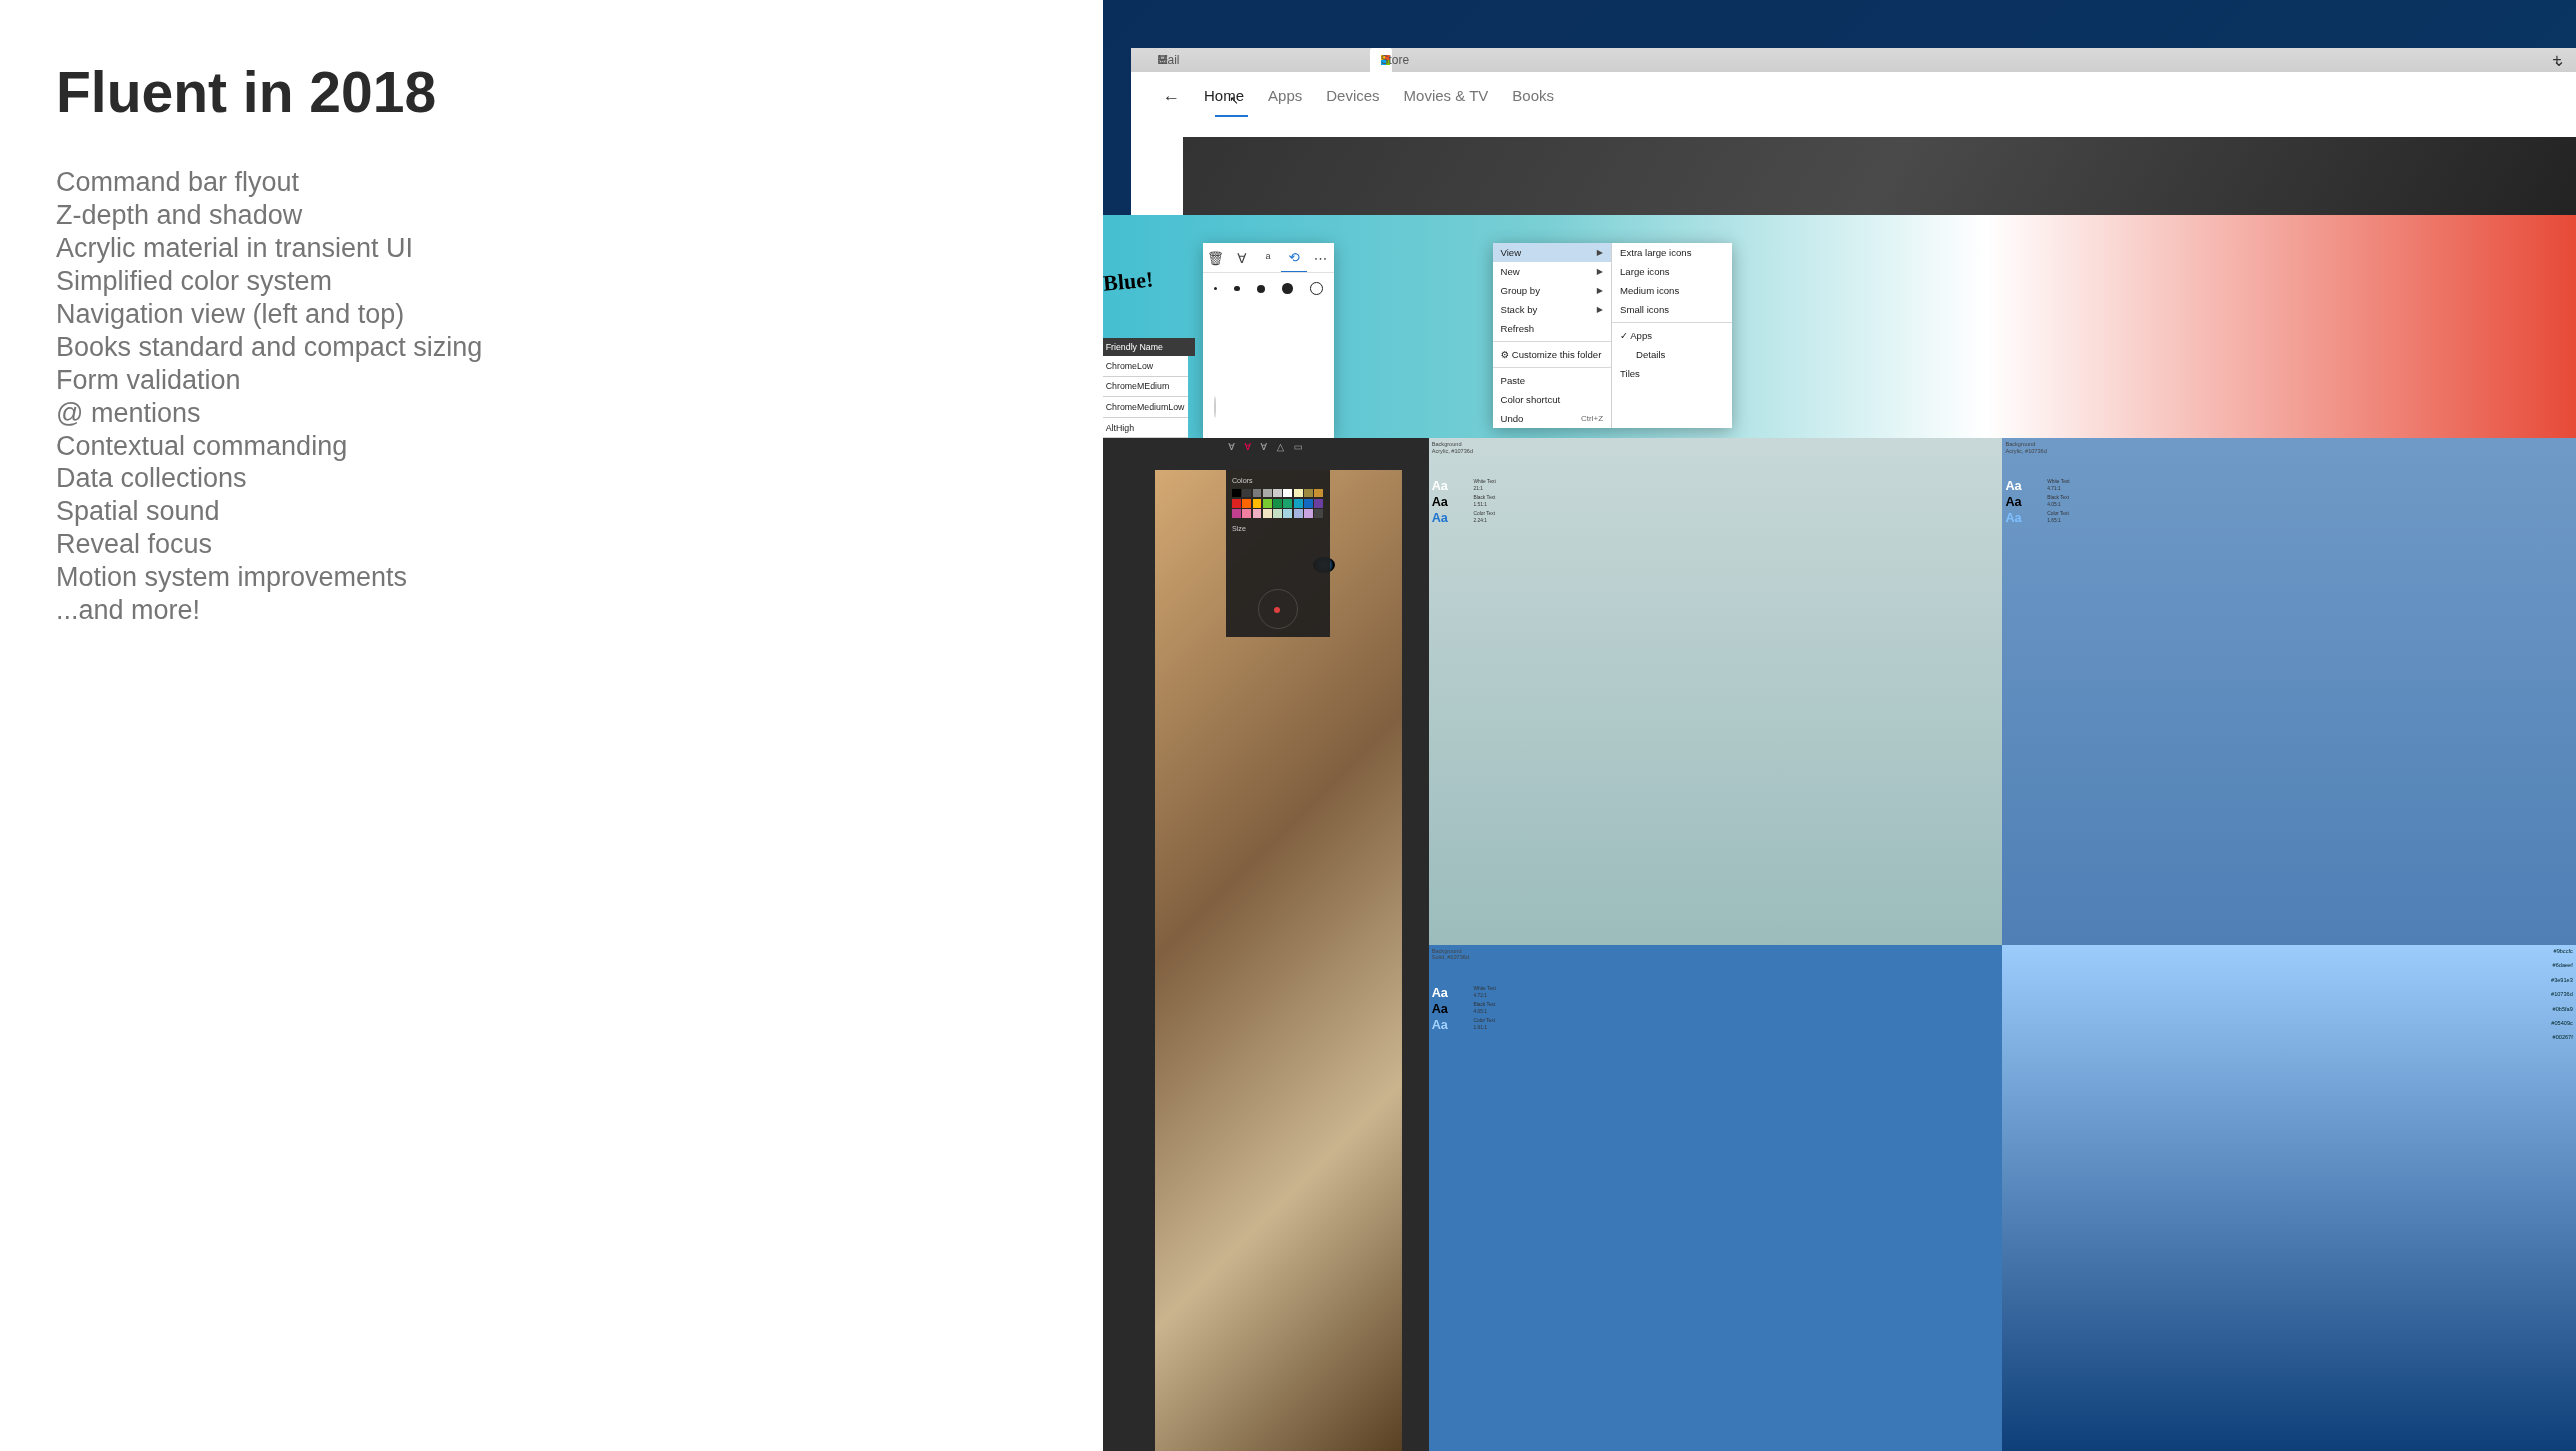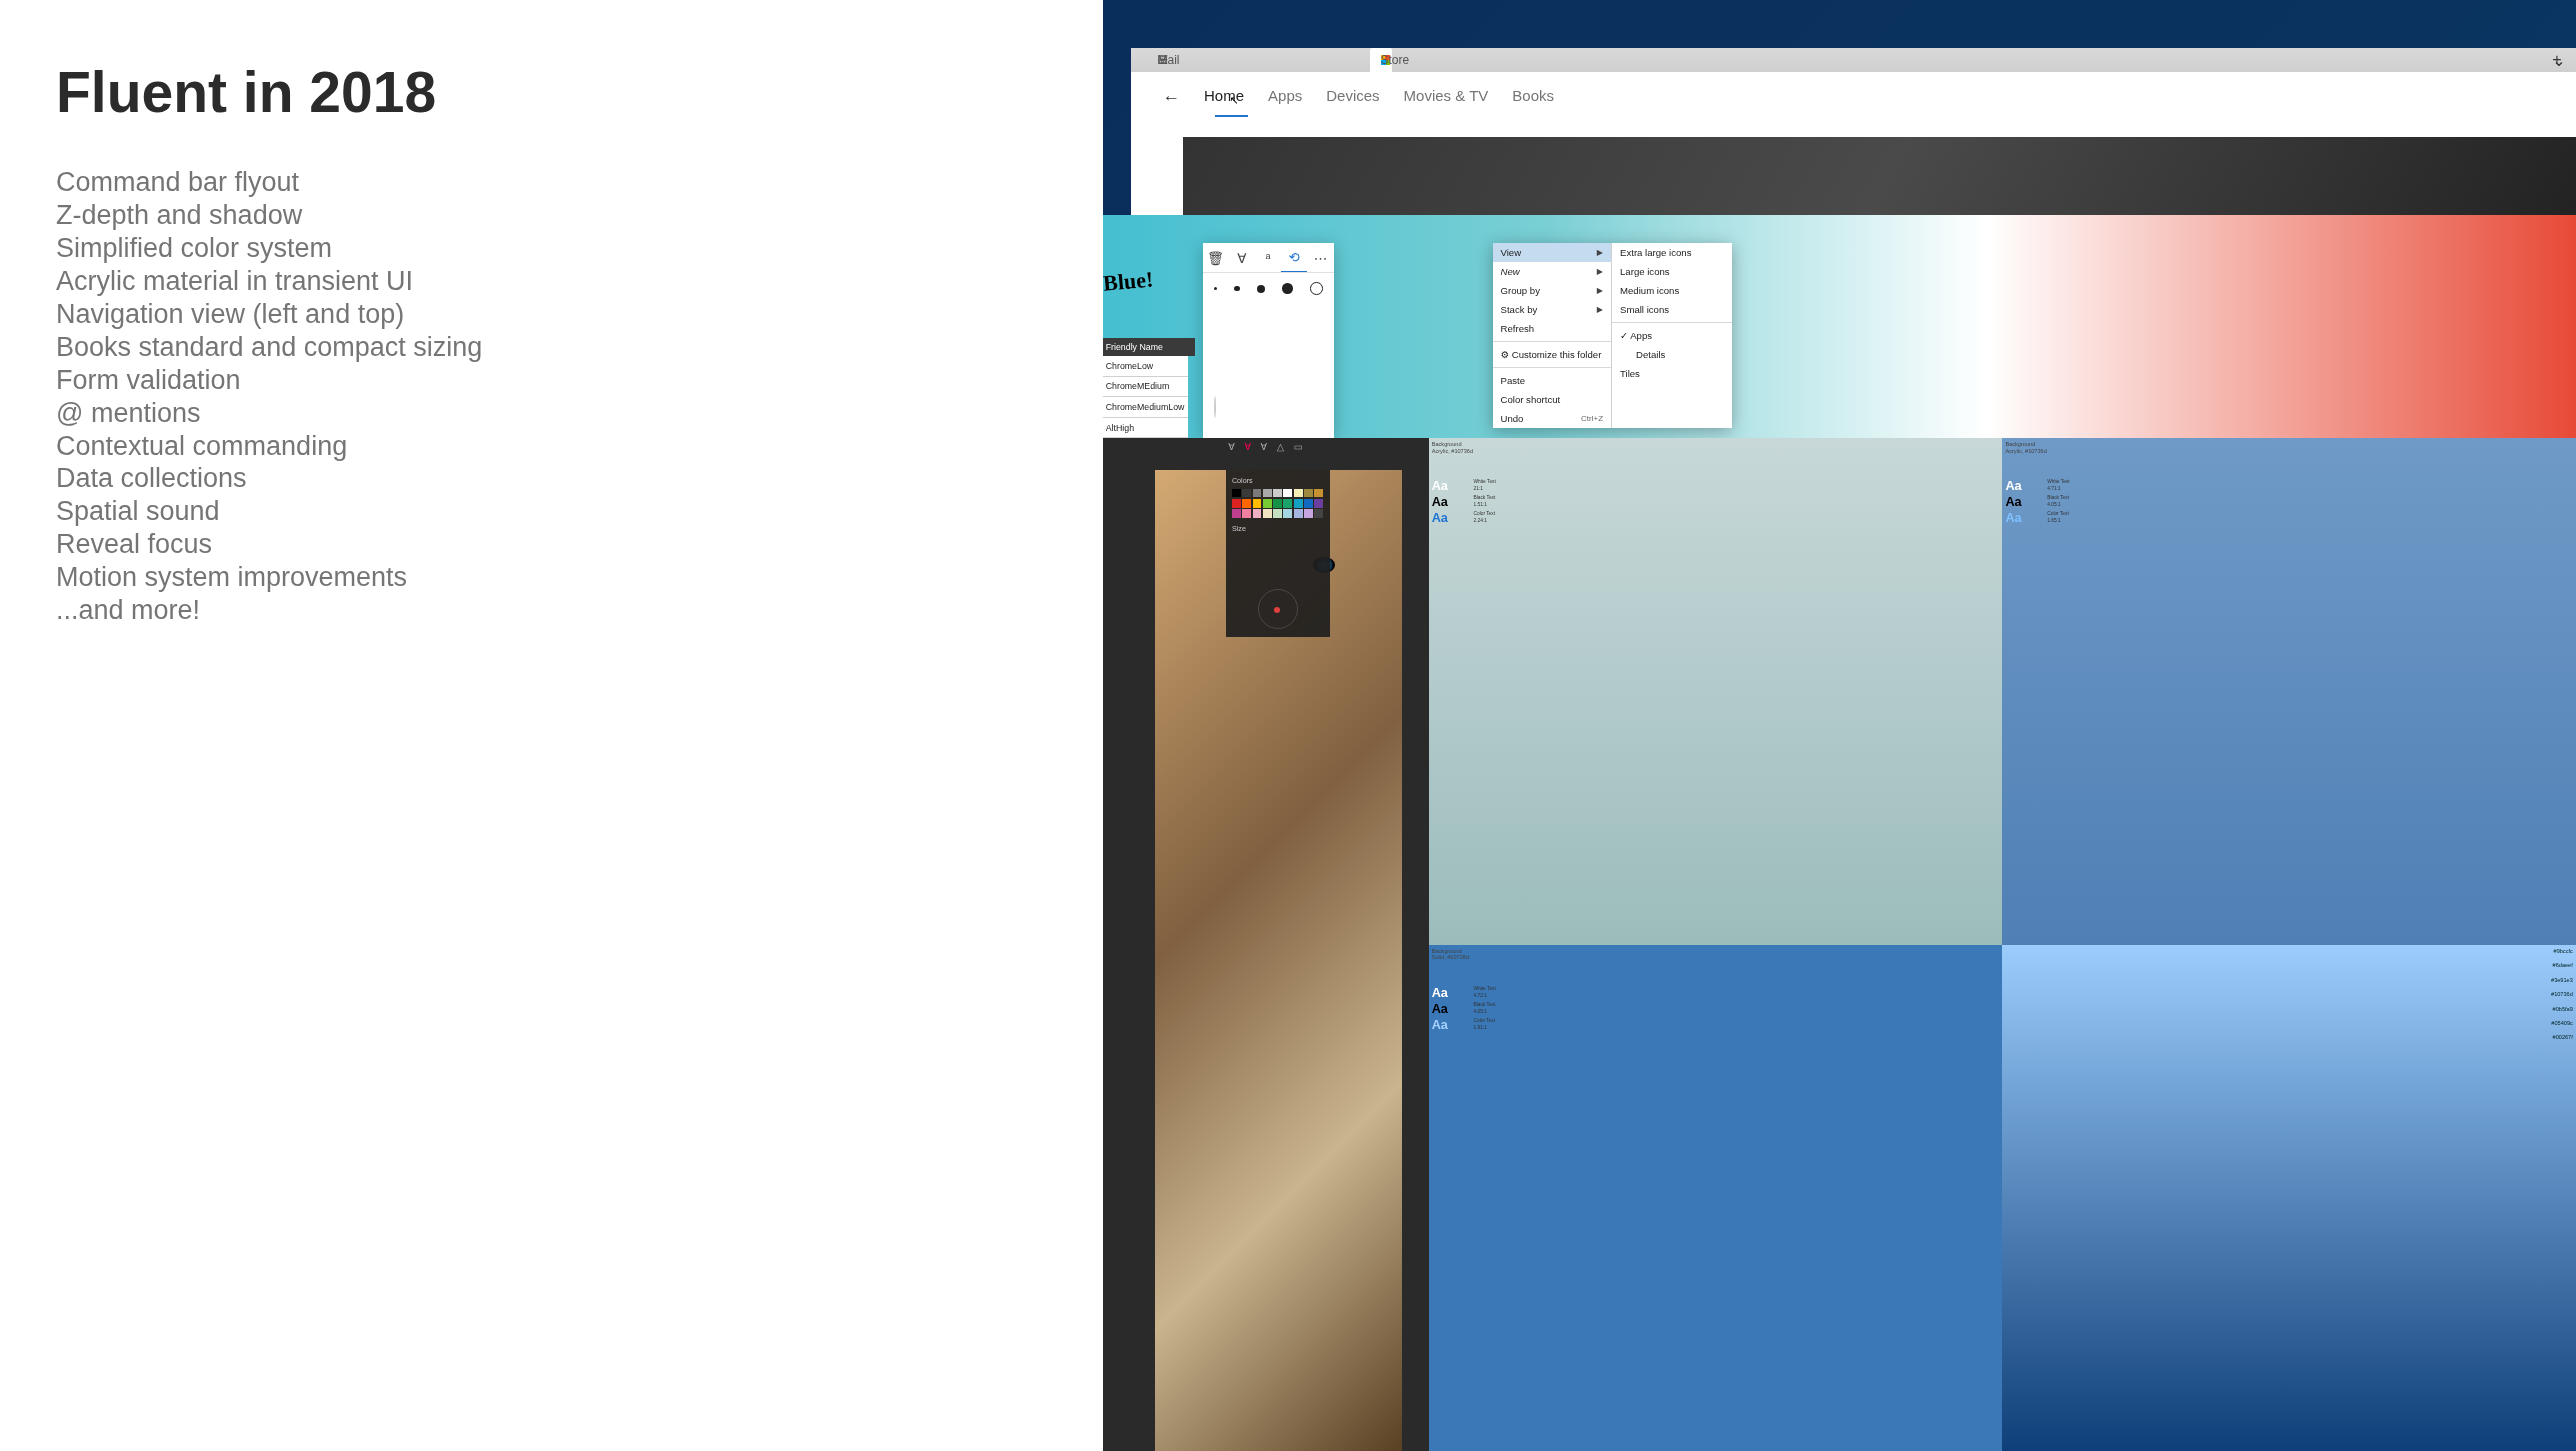--- a/index.html
+++ b/index.html
@@ -83,22 +83,22 @@
 </head>
 <body>
 
 <div class="root">
 
   <div class="left-pane">
     <h1 class="slide-title">Fluent in 2018</h1>
     <div class="feature-list" id="feature-list">
         <div class="feature-item">Command bar flyout</div>
         <div class="feature-item">Z-depth and shadow</div>
+        <div class="feature-item">Acrylic material in transient UI</div>
         <div class="feature-item">Simplified color system</div>
-        <div class="feature-item">Acrylic material in transient UI</div>
         <div class="feature-item">Navigation view (left and top)</div>
         <div class="feature-item">Books standard and compact sizing</div>
         <div class="feature-item">Form validation</div>
         <div class="feature-item">@ mentions</div>
         <div class="feature-item">Contextual commanding</div>
         <div class="feature-item">Data collections</div>
         <div class="feature-item">Spatial sound</div>
         <div class="feature-item">Reveal focus</div>
         <div class="feature-item">Motion system improvements</div>
         <div class="feature-item">...and more!</div>
@@ -196,21 +196,21 @@
         </div>
     </div>
 
     <div class="ctx">
       <div class="ctx-col" id="ctx-c1" style="border-right:0.8px solid #d0d0d0">
           <div class="ctx-item sel">
             <span style="position: static;">View</span>
             <span class="ctx-chev">▶</span>
           </div>
           <div class="ctx-item">
-            <span style="position: static; font-style: italic;">New</span>
+            <span style="position: static;">New</span>
             <span class="ctx-chev">▶</span>
           </div>
           <div class="ctx-item">
             <span style="position: static;">Group by</span>
             <span class="ctx-chev">▶</span>
           </div>
           <div class="ctx-item">
             <span style="position: static;">Stack by</span>
             <span class="ctx-chev">▶</span>
           </div>

